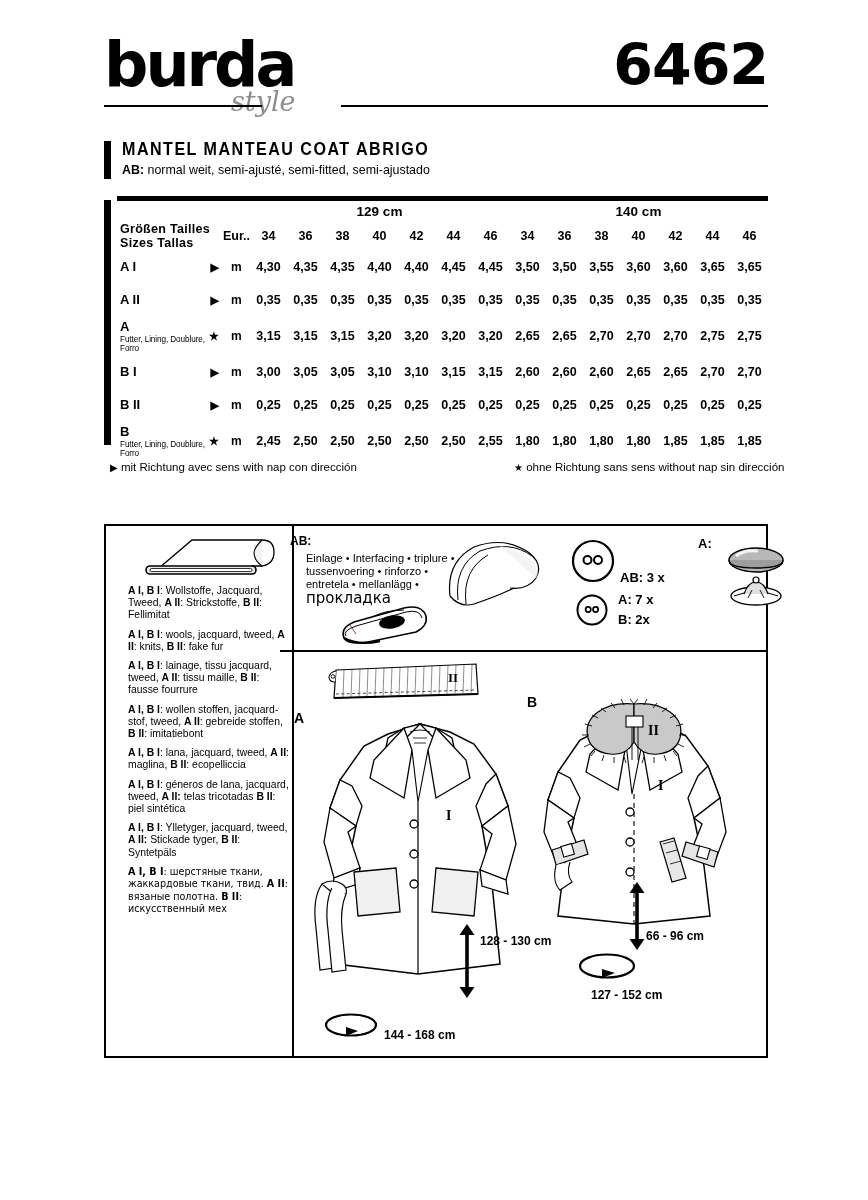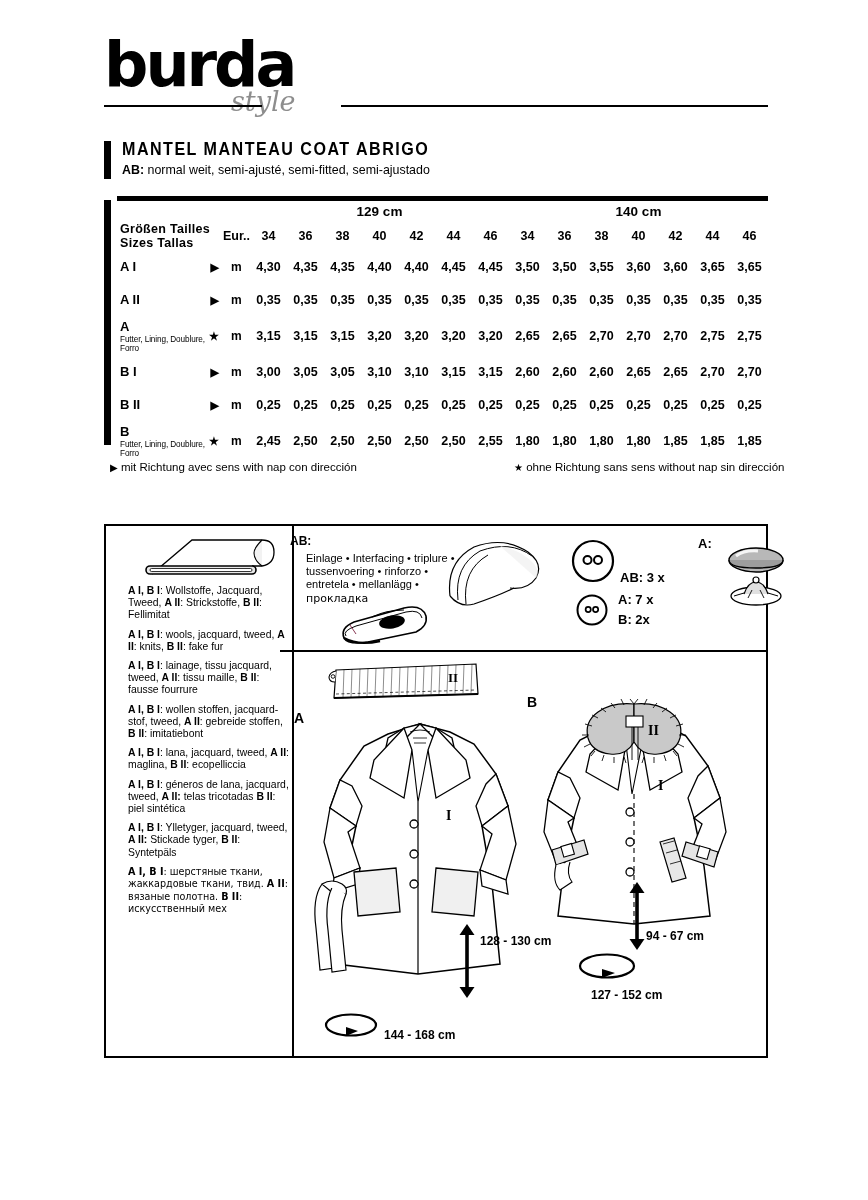--- a/index.html
+++ b/index.html
@@ -76,21 +76,21 @@
   .swatch-img { position: absolute; left: 14px; top: 6px; }
   .fabriclist { position: absolute; left: 8px; top: 59px; width: 162px; font-size: 10.4px;
                 line-height: 12.2px; }
   .fabriclist p { margin: 0 0 7px 0; }
   .fabriclist b { font-weight: bold; }
   .fabriclist p.ru { font-family: "DejaVu Sans", sans-serif; font-size: 9.6px; line-height: 12.4px; }
 
   .ifc-title { position: absolute; left: 10px; top: 8px; font-size: 12px; font-weight: bold; }
   .ifc-text { position: absolute; left: 10px; top: 26px; font-size: 11px; line-height: 13.2px;
               width: 170px; margin-left: 16px; }
-  .ifc-text .ru { font-family: "DejaVu Sans", sans-serif; font-size: 11px; }
+  .ifc-text .ru { font-family: "DejaVu Sans", sans-serif; font-size: 15px; }
   .ifc-img { position: absolute; left: 160px; top: 8px; }
 
   .btn-big { position: absolute; left: 291px; top: 13px; }
   .btn-small { position: absolute; left: 296px; top: 68px; }
   .lbl-ab3 { position: absolute; left: 340px; top: 44px; font-size: 13px; font-weight: bold; }
   .lbl-a7 { position: absolute; left: 338px; top: 66px; font-size: 13px; font-weight: bold; }
   .lbl-b2 { position: absolute; left: 338px; top: 86px; font-size: 13px; font-weight: bold; }
   .lbl-pad { position: absolute; left: 418px; top: 10px; font-size: 13px; font-weight: bold; }
   .pad-img { position: absolute; left: 444px; top: 14px; }
 
@@ -110,20 +110,21 @@
   svg { display: block; }
 </style>
 </head>
 <body>
 
 <div class="page">
 
   <div class="header">
     <div class="brand">burda</div>
     <div class="brand-style">style</div>
+    <div class="patnum">6462</div>
     <div class="hrule-left"></div>
     <div class="hrule-right"></div>
   </div>
 
   <div class="titleblock">
     <div class="title-bar"></div>
     <div class="title-main">MANTEL  MANTEAU  COAT  ABRIGO</div>
     <div class="title-sub"><b>AB:</b><span> normal weit, semi-ajusté, semi-fitted, semi-ajustado</span></div>
   </div>
 
@@ -495,21 +496,21 @@
           </svg>
         </div>
 
         <div style="position:absolute;left:348px;top:230px;">
           <svg width="18" height="68" viewBox="0 0 18 68">
             <path d="M9 4 L9 64" stroke="#000" stroke-width="3.6"></path>
             <path d="M9 0 L1.5 11 L16.5 11 Z" fill="#000"></path>
             <path d="M9 68 L1.5 57 L16.5 57 Z" fill="#000"></path>
           </svg>
         </div>
-        <div class="measB-v">94 - 67 cm</div>
+        <div class="measB-v">66 - 96 cm</div>
 
         <div style="position:absolute;left:296px;top:300px;">
           <svg width="62" height="30" viewBox="0 0 62 30">
             <ellipse cx="31" cy="14" rx="27" ry="11.5" fill="none" stroke="#000" stroke-width="2.2"></ellipse>
             <path d="M26 26 L39 21 L26 17 Z" fill="#000"></path>
           </svg>
         </div>
         <div class="measB-h">127 - 152 cm</div>
       </div>
     </div>

